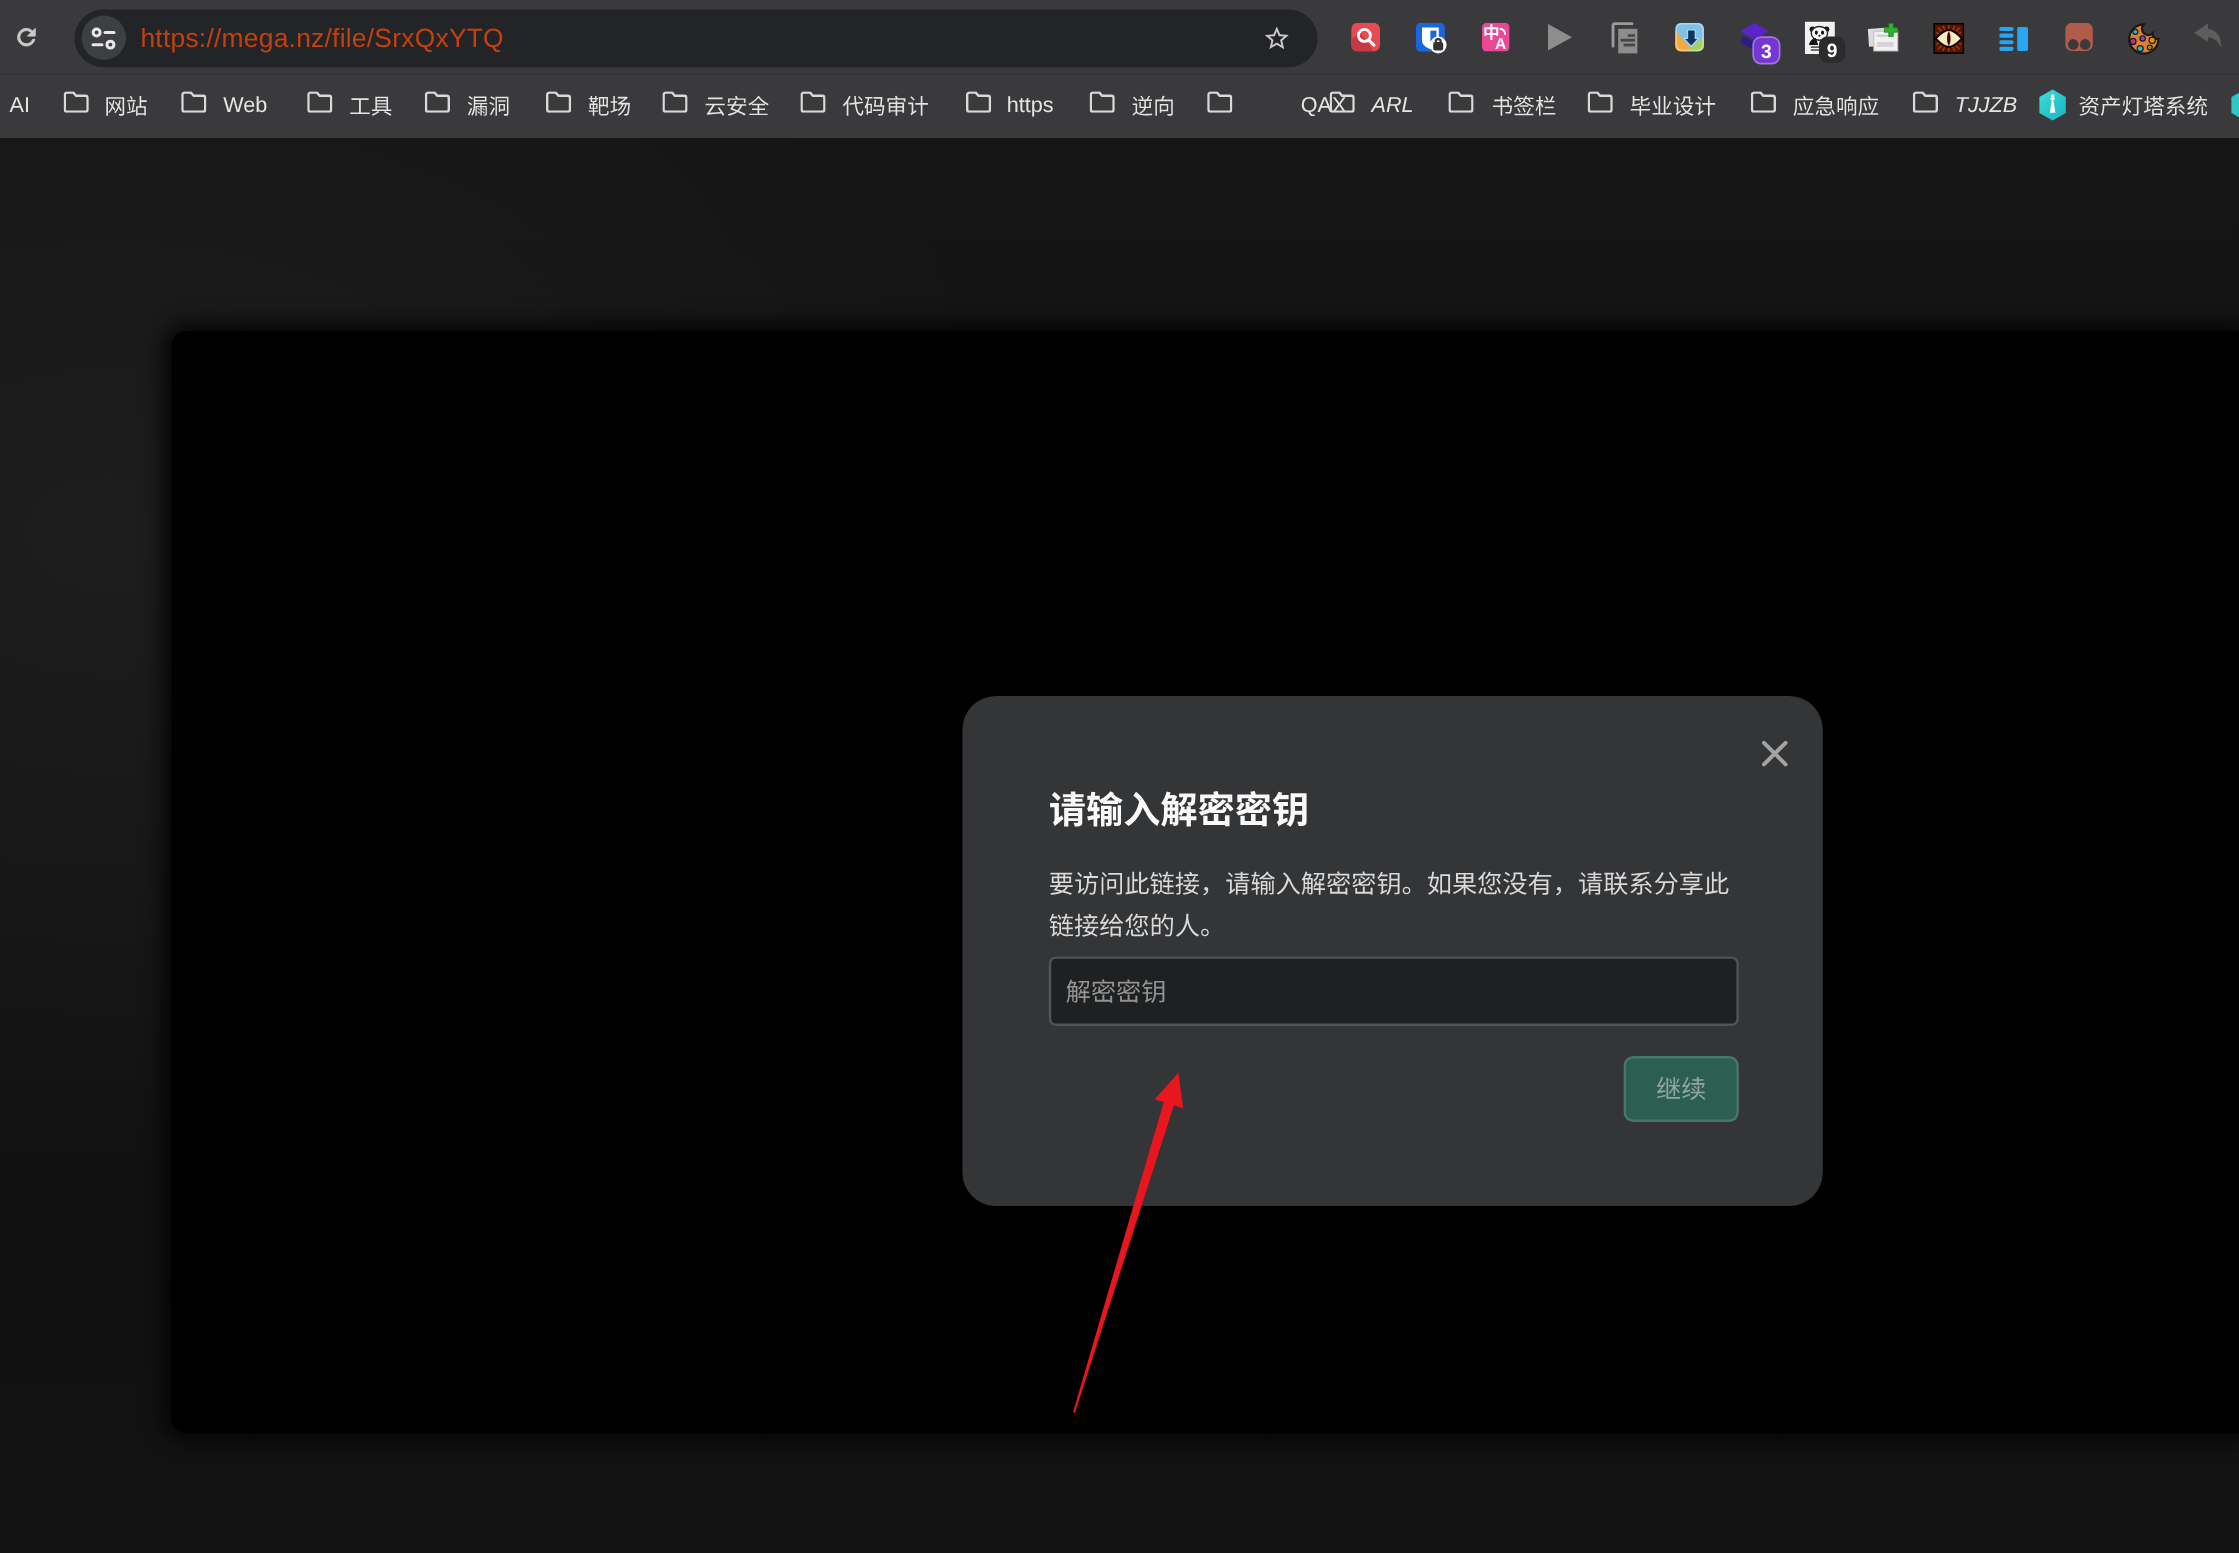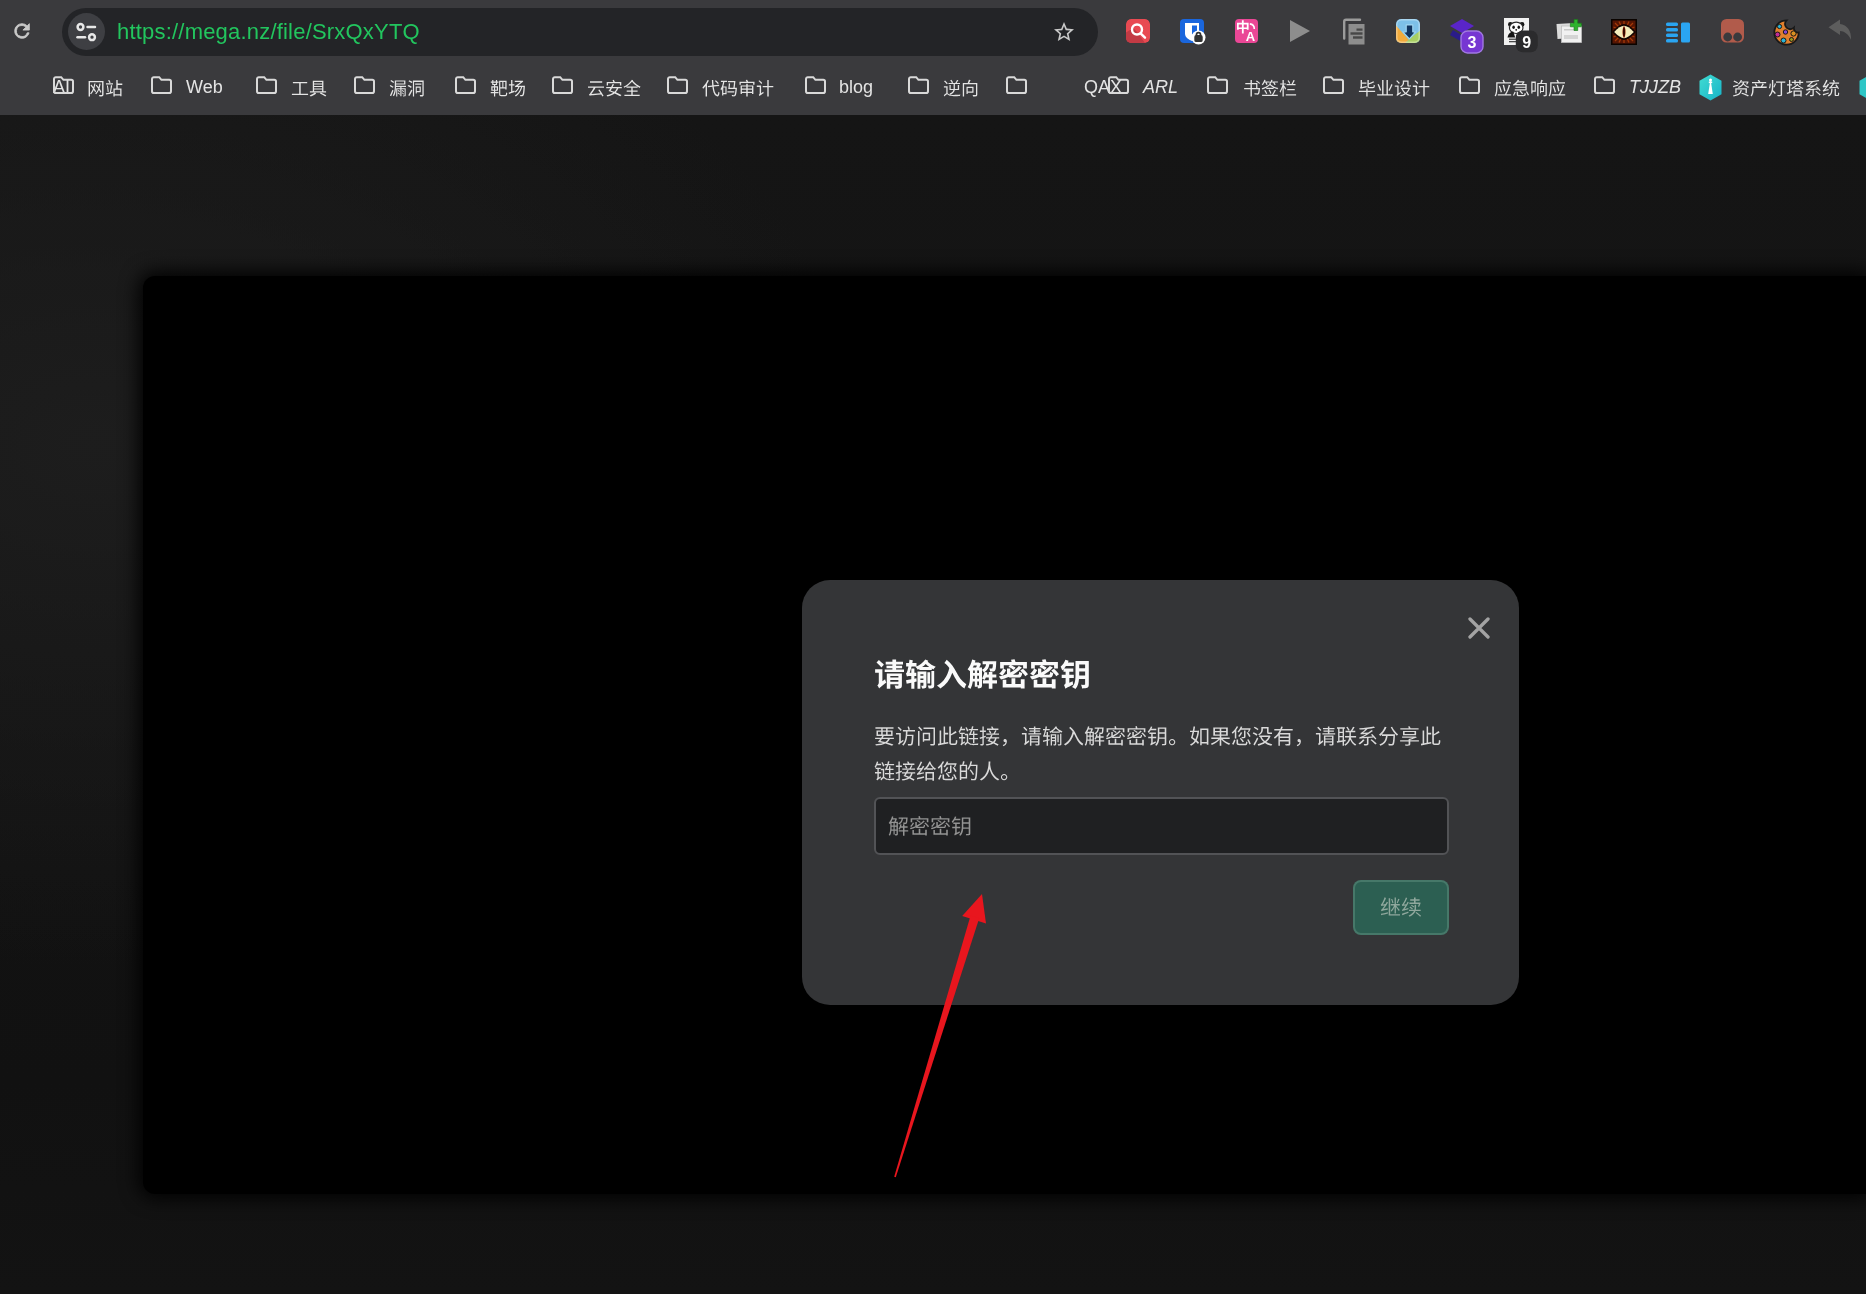--- a/index.html
+++ b/index.html
@@ -3,21 +3,21 @@
 <meta charset="utf-8">
 <style>
   * { margin:0; padding:0; box-sizing:border-box; }
   html,body { width:1866px; height:1294px; overflow:hidden; background:#131313; font-family:"Liberation Sans", sans-serif; }
   .abs { position:absolute; }
   
   #toolbar { position:absolute; left:0; top:0; width:1866px; height:62px; background:#3a3a3d; }
   #bookmarks { position:absolute; left:0; top:62px; width:1866px; height:53px; background:#3a3a3d; }
   #omnibox { position:absolute; left:62px; top:8px; width:1036px; height:48px; border-radius:24px; background:#232427; }
   #tunecirc { position:absolute; left:68px; top:13px; width:37px; height:37px; border-radius:50%; background:#3e3f43; }
-  #urltext { position:absolute; left:117px; top:19px; font-size:22px; color:#22c55e; letter-spacing:0.2px; }
+  #urltext { position:absolute; left:117px; top:19px; font-size:22px; color:#c2410c; letter-spacing:0.2px; }
   .bmlabel { position:absolute; top:77px; font-size:18px; color:#e4e4e4; white-space:nowrap; }
   .exticon { position:absolute; top:19px; }
   
   #page { position:absolute; left:0; top:115px; width:1866px; height:1179px;
           background:radial-gradient(1400px 950px at 5% 28%, rgba(30,30,30,0.9) 0%, rgba(26,26,26,0) 55%), linear-gradient(180deg, #151515 0%, #131313 45%, #111111 82%, #131313 100%); }
   #viewer { position:absolute; left:143px; top:276px; width:1723px; height:918px; background:#000;
             border-radius:12px 0 0 12px; box-shadow:0 0 18px 5px rgba(0,0,0,0.9); }
   
   #modal { position:absolute; left:802px; top:580px; width:717px; height:425px; background:#343537; border-radius:28px; }
   #minput { position:absolute; left:874px; top:797px; width:575px; height:58px; background:#1f2022; border:2px solid #525356; border-radius:6px; }
@@ -219,21 +219,21 @@
   <circle cx="4.5" cy="15.5" r="2.5" fill="#c22a96" stroke="#191919" stroke-width="1"></circle>
   <circle cx="18.5" cy="20.5" r="2" fill="#97971f" stroke="#191919" stroke-width="1"></circle>
   <circle cx="10.5" cy="21.5" r="2.5" fill="#2ab4d6" stroke="#191919" stroke-width="1"></circle>
  </g>
 </svg>
 
 <svg class="exticon" style="left:1827px; top:18px;" width="26" height="24" viewBox="0 0 26 24">
  <path d="M1.5 9.2 L13 1.5 V6 C20 7 24.5 12.5 24 21.8 C21 15.5 17.2 13.3 13 13 V17 Z" fill="#5d5d5d"></path>
 </svg>
 
-<div class="bmlabel" style="left:8px;margin-left:45px;">AI</div>
+<div class="bmlabel" style="left:8px;">AI</div>
 <svg class="bmfolder abs" style="left:53px; top:76px;" width="21" height="18" viewBox="0 0 21 18">
     <path d="M2.8 1.2 h5.4 l2.2 2.6 h7.8 a1.8 1.8 0 0 1 1.8 1.8 v9.6 a1.8 1.8 0 0 1-1.8 1.8 H2.8 A1.8 1.8 0 0 1 1 15.2 V3 a1.8 1.8 0 0 1 1.8-1.8 Z" fill="none" stroke="#d9d9d9" stroke-width="2"></path>
   </svg>
 <svg class="abs" style="left:87px; top:76.5px;" width="38" height="24" viewBox="0 0 38 24">
     <path transform="translate(0 18)" d="M3.5 -9.6C4.3 -8.7 5.2 -7.5 6 -6.3C5.3 -4.4 4.4 -2.8 3.1 -1.6C3.4 -1.4 3.9 -1 4.1 -0.8C5.2 -2 6.1 -3.4 6.8 -5.1C7.4 -4.3 7.9 -3.5 8.2 -2.8L9.1 -3.7C8.7 -4.5 8 -5.5 7.3 -6.5C7.8 -8 8.2 -9.6 8.5 -11.4L7.3 -11.5C7.1 -10.2 6.8 -8.9 6.4 -7.7C5.7 -8.6 5 -9.6 4.3 -10.4ZM8.7 -9.6C9.5 -8.6 10.4 -7.5 11.2 -6.3C10.4 -4.3 9.5 -2.7 8.1 -1.4C8.4 -1.3 9 -0.9 9.2 -0.7C10.3 -1.9 11.2 -3.3 12 -5C12.6 -4 13.1 -3.1 13.4 -2.3L14.4 -3.1C14 -4 13.3 -5.2 12.5 -6.4C13 -7.9 13.3 -9.6 13.6 -11.3L12.4 -11.5C12.2 -10.2 11.9 -8.9 11.6 -7.7C10.9 -8.6 10.3 -9.5 9.6 -10.3ZM1.6 -14V1.4H3V-12.7H15.1V-0.4C15.1 -0 15 0.1 14.7 0.1C14.3 0.1 13.1 0.1 11.9 0.1C12.1 0.4 12.4 1 12.5 1.4C14.1 1.4 15.1 1.4 15.6 1.2C16.2 0.9 16.5 0.5 16.5 -0.4V-14Z M19 -11.7V-10.5H26V-11.7ZM19.8 -9.4C20.2 -7.4 20.6 -4.8 20.6 -3L21.8 -3.2C21.7 -5 21.3 -7.6 20.8 -9.6ZM21.1 -14.7C21.6 -13.8 22.2 -12.7 22.4 -11.9L23.6 -12.3C23.4 -13.1 22.8 -14.2 22.3 -15ZM23.9 -9.9C23.7 -7.7 23.2 -4.5 22.8 -2.6C21.3 -2.2 19.9 -1.9 18.8 -1.7L19.2 -0.4C21 -0.8 23.6 -1.5 26 -2.1L25.8 -3.3L23.9 -2.9C24.4 -4.8 24.9 -7.5 25.2 -9.6ZM26.4 -6.5V1.4H27.7V0.6H33.2V1.3H34.5V-6.5H30.7V-10.1H35.3V-11.4H30.7V-15.1H29.3V-6.5ZM27.7 -0.7V-5.2H33.2V-0.7Z" fill="#e4e4e4"></path>
   </svg>
 <svg class="bmfolder abs" style="left:151px; top:76px;" width="21" height="18" viewBox="0 0 21 18">
     <path d="M2.8 1.2 h5.4 l2.2 2.6 h7.8 a1.8 1.8 0 0 1 1.8 1.8 v9.6 a1.8 1.8 0 0 1-1.8 1.8 H2.8 A1.8 1.8 0 0 1 1 15.2 V3 a1.8 1.8 0 0 1 1.8-1.8 Z" fill="none" stroke="#d9d9d9" stroke-width="2"></path>
   </svg>
 <div class="bmlabel" style="left:186px;">Web</div>
@@ -263,21 +263,21 @@
   </svg>
 <svg class="bmfolder abs" style="left:667px; top:76px;" width="21" height="18" viewBox="0 0 21 18">
     <path d="M2.8 1.2 h5.4 l2.2 2.6 h7.8 a1.8 1.8 0 0 1 1.8 1.8 v9.6 a1.8 1.8 0 0 1-1.8 1.8 H2.8 A1.8 1.8 0 0 1 1 15.2 V3 a1.8 1.8 0 0 1 1.8-1.8 Z" fill="none" stroke="#d9d9d9" stroke-width="2"></path>
   </svg>
 <svg class="abs" style="left:701.5px; top:76.5px;" width="74" height="24" viewBox="0 0 74 24">
     <path transform="translate(0 18)" d="M12.9 -14.1C13.9 -13.2 15.2 -11.9 15.8 -11.1L16.8 -11.8C16.2 -12.7 14.9 -13.9 13.8 -14.7ZM9.9 -14.9C9.9 -13 10.1 -11.2 10.2 -9.5L5.8 -8.9L6 -7.7L10.4 -8.2C11.1 -2.6 12.5 1.2 15.5 1.4C16.4 1.5 17.2 0.5 17.5 -2.6C17.3 -2.7 16.7 -3 16.4 -3.3C16.2 -1.2 15.9 -0.1 15.4 -0.2C13.5 -0.4 12.3 -3.6 11.7 -8.4L17.2 -9.1L17 -10.3L11.6 -9.7C11.4 -11.3 11.3 -13 11.2 -14.9ZM5.6 -14.9C4.4 -12.1 2.4 -9.3 0.4 -7.6C0.6 -7.3 1 -6.6 1.2 -6.3C2 -7 2.8 -7.9 3.6 -8.9V1.4H5V-10.9C5.7 -12 6.4 -13.3 6.9 -14.5Z M25.4 -3.7V-2.5H32.3V-3.7ZM26.8 -11.7C26.7 -9.9 26.5 -7.5 26.2 -6.1H26.6L33.5 -6C33.2 -2.1 32.8 -0.5 32.3 -0C32.1 0.1 32 0.2 31.6 0.2C31.3 0.2 30.5 0.2 29.6 0.1C29.9 0.4 30 0.9 30 1.3C30.9 1.4 31.7 1.4 32.2 1.3C32.7 1.3 33.1 1.2 33.4 0.8C34.1 0.1 34.5 -1.8 34.9 -6.6C34.9 -6.8 34.9 -7.2 34.9 -7.2H32.7C33 -9.4 33.3 -12.1 33.4 -14L32.5 -14.1L32.2 -14.1H26V-12.8H32C31.9 -11.2 31.6 -9 31.4 -7.2H27.7C27.8 -8.5 28 -10.2 28.1 -11.6ZM18.9 -14.2V-12.9H21.1C20.6 -10.2 19.8 -7.6 18.5 -5.9C18.7 -5.5 19 -4.8 19.1 -4.4C19.5 -4.9 19.8 -5.4 20.1 -5.9V0.6H21.3V-0.8H24.6V-8.6H21.3C21.7 -10 22.1 -11.4 22.4 -12.9H25.1V-14.2ZM21.3 -7.4H23.4V-2H21.3Z M43.7 -14.9C44 -14.4 44.3 -13.7 44.5 -13.2H37.5V-10.2H38.8V-11.9H51.1V-10.2H52.5V-13.2H45.8L46.1 -13.3C45.9 -13.8 45.5 -14.6 45.1 -15.2ZM39.9 -5.2H44.3V-3.2H39.9ZM39.9 -6.4V-8.4H44.3V-6.4ZM50 -5.2V-3.2H45.7V-5.2ZM50 -6.4H45.7V-8.4H50ZM44.3 -11.3V-9.6H38.6V-1H39.9V-2H44.3V1.4H45.7V-2H50V-1.1H51.4V-9.6H45.7V-11.3Z M56.5 -13.9C57.5 -13.1 58.7 -11.9 59.3 -11.1L60.2 -12.1C59.6 -12.9 58.3 -14 57.3 -14.8ZM54.8 -9.5V-8.1H57.7V-1.7C57.7 -0.9 57.1 -0.4 56.8 -0.1C57 0.1 57.4 0.7 57.5 1.1C57.8 0.7 58.3 0.3 61.7 -2.1C61.6 -2.3 61.4 -2.9 61.3 -3.3L59.1 -1.8V-9.5ZM65.3 -15.1V-9.1H60.7V-7.8H65.3V1.4H66.7V-7.8H71.3V-9.1H66.7V-15.1Z" fill="#e4e4e4"></path>
   </svg>
 <svg class="bmfolder abs" style="left:805px; top:76px;" width="21" height="18" viewBox="0 0 21 18">
     <path d="M2.8 1.2 h5.4 l2.2 2.6 h7.8 a1.8 1.8 0 0 1 1.8 1.8 v9.6 a1.8 1.8 0 0 1-1.8 1.8 H2.8 A1.8 1.8 0 0 1 1 15.2 V3 a1.8 1.8 0 0 1 1.8-1.8 Z" fill="none" stroke="#d9d9d9" stroke-width="2"></path>
   </svg>
-<div class="bmlabel" style="left:839px;">blog</div>
+<div class="bmlabel" style="left:839px;">https</div>
 <svg class="bmfolder abs" style="left:908px; top:76px;" width="21" height="18" viewBox="0 0 21 18">
     <path d="M2.8 1.2 h5.4 l2.2 2.6 h7.8 a1.8 1.8 0 0 1 1.8 1.8 v9.6 a1.8 1.8 0 0 1-1.8 1.8 H2.8 A1.8 1.8 0 0 1 1 15.2 V3 a1.8 1.8 0 0 1 1.8-1.8 Z" fill="none" stroke="#d9d9d9" stroke-width="2"></path>
   </svg>
 <svg class="abs" style="left:943px; top:76.5px;" width="38" height="24" viewBox="0 0 38 24">
     <path transform="translate(0 18)" d="M1 -13.7C2 -12.8 3.2 -11.6 3.7 -10.7L4.8 -11.5C4.2 -12.4 3 -13.6 2.1 -14.4ZM6.5 -9.9V-4.9H10.4C10 -3.5 9.1 -2.2 6.6 -1.4C6.9 -1.2 7.2 -0.7 7.4 -0.4C10.3 -1.4 11.4 -3.1 11.8 -4.9H16.1V-9.9H14.8V-6.1H11.9L11.9 -6.7V-10.9H17V-12.1H13.7C14.3 -12.9 14.9 -13.8 15.4 -14.7L14 -15.1C13.6 -14.2 12.9 -12.9 12.3 -12.1H9.2L10.1 -12.5C9.8 -13.3 9 -14.4 8.3 -15.2L7.2 -14.7C7.8 -13.9 8.5 -12.8 8.9 -12.1H5.5V-10.9H10.6V-6.7L10.5 -6.1H7.7V-9.9ZM4.6 -8.7H0.9V-7.5H3.3V-1.7C2.5 -1.3 1.6 -0.6 0.8 0.3L1.6 1.4C2.5 0.3 3.5 -0.7 4.1 -0.7C4.5 -0.7 5.1 -0.2 5.8 0.3C7.1 1 8.6 1.2 10.8 1.2C12.5 1.2 15.7 1.1 17 1C17 0.6 17.2 -0 17.4 -0.4C15.6 -0.2 12.9 -0.1 10.8 -0.1C8.9 -0.1 7.3 -0.2 6.1 -0.8C5.4 -1.2 5 -1.6 4.6 -1.8Z M25.9 -15.2C25.6 -14.2 25.2 -13 24.7 -12H19.8V1.4H21.1V-10.7H33V-0.4C33 -0 32.9 0.1 32.5 0.1C32.1 0.1 30.9 0.1 29.6 0C29.8 0.4 30 1.1 30.1 1.4C31.7 1.4 32.8 1.4 33.5 1.2C34.1 1 34.3 0.5 34.3 -0.4V-12H26.2C26.7 -12.9 27.2 -13.9 27.6 -14.9ZM24.7 -7.1H29.3V-3.6H24.7ZM23.5 -8.3V-1H24.7V-2.3H30.5V-8.3Z" fill="#e4e4e4"></path>
   </svg>
 <svg class="bmfolder abs" style="left:1006px; top:76px;" width="21" height="18" viewBox="0 0 21 18">
     <path d="M2.8 1.2 h5.4 l2.2 2.6 h7.8 a1.8 1.8 0 0 1 1.8 1.8 v9.6 a1.8 1.8 0 0 1-1.8 1.8 H2.8 A1.8 1.8 0 0 1 1 15.2 V3 a1.8 1.8 0 0 1 1.8-1.8 Z" fill="none" stroke="#d9d9d9" stroke-width="2"></path>
   </svg>
 <div class="bmlabel" style="left:1084px;">QAX</div>

